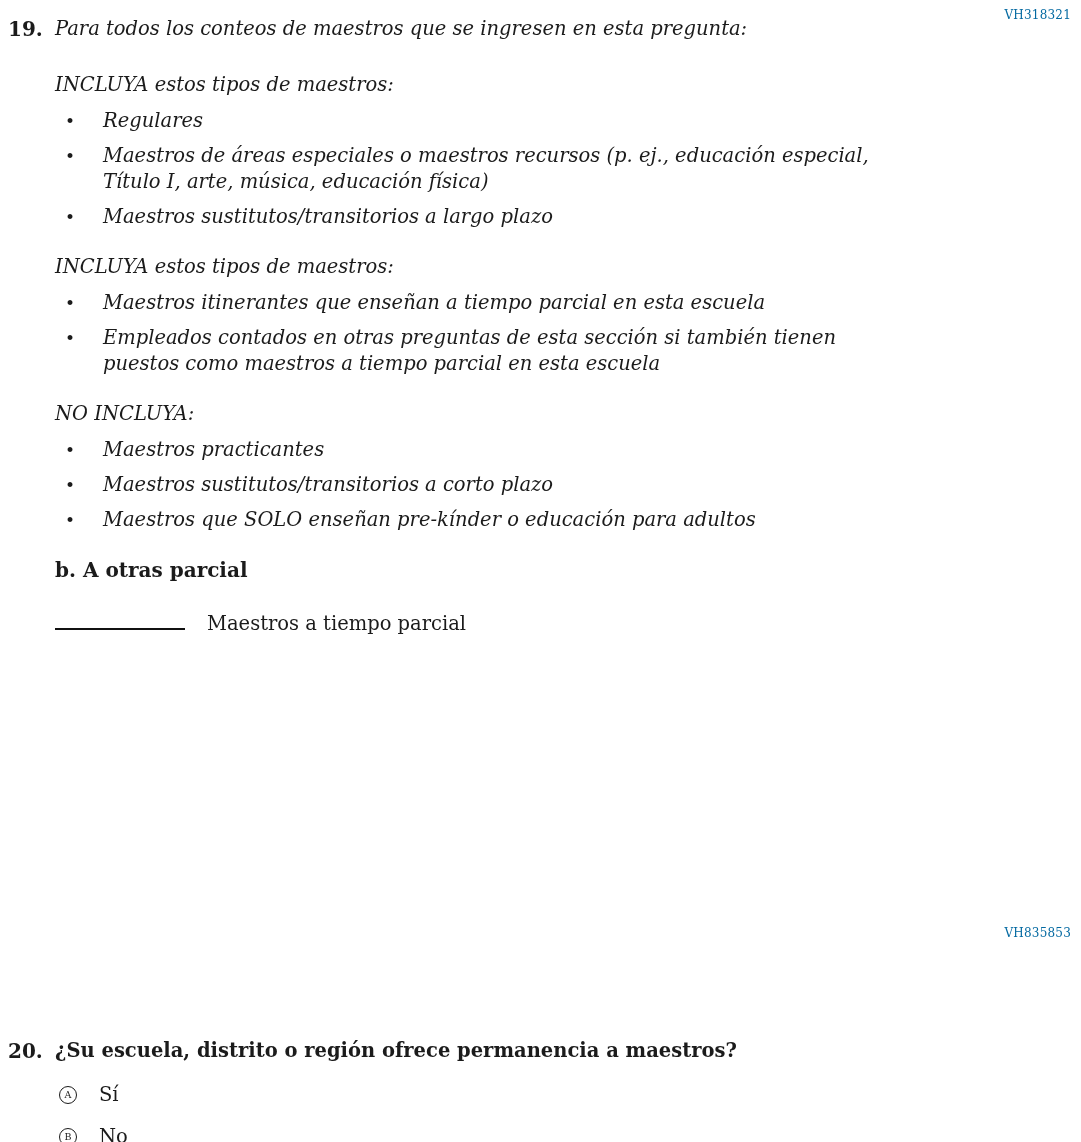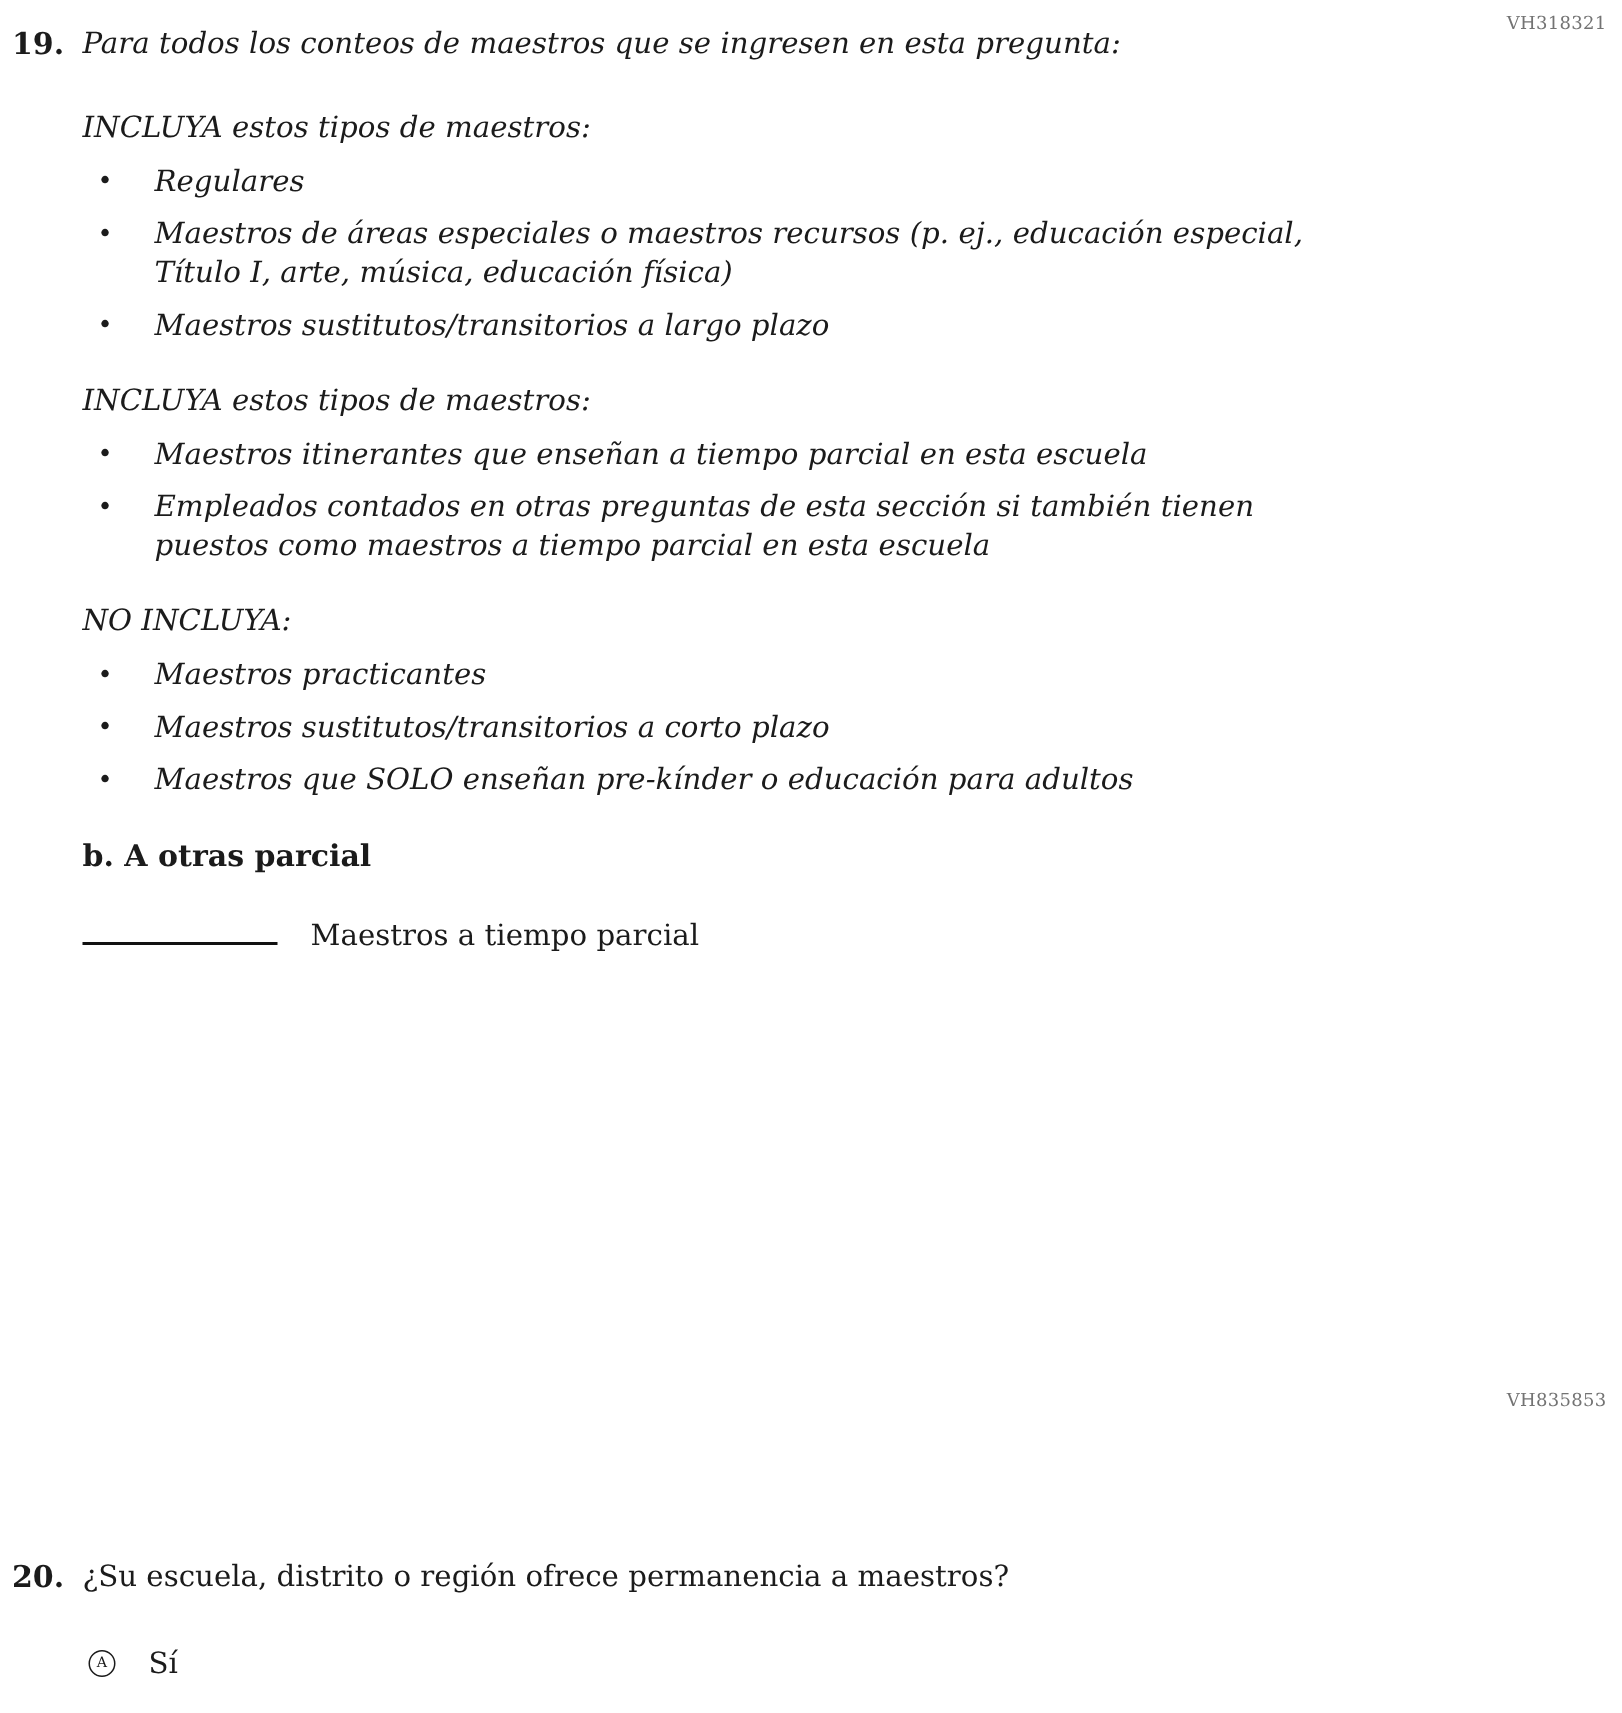--- a/index.html
+++ b/index.html
@@ -11,21 +11,21 @@
     color: #1b1b1b;
     overflow: hidden;
   }
   .page { position: relative; width: 1081px; height: 1142px; }
 
   .form-code {
     position: absolute;
     right: 10px;
     font-size: 12px;
     letter-spacing: 0.2px;
-    color: #737373;
+    color: #0369a1;
   }
   .form-code.top { top: 8px; }
   .form-code.mid { top: 926px; }
 
   .question { display: flex; }
   .q19 { padding-top: 16px; }
   .q20 { margin-top: 0; position: absolute; top: 1038px; left: 0; }
 
   .qnum {
     width: 55px;
@@ -72,21 +72,21 @@
   .answer-row { margin-bottom: 26px; white-space: nowrap; }
   .answer-blank {
     display: inline-block;
     width: 130px;
     height: 3px;
     border-bottom: 2px solid #111;
     margin-right: 22px;
   }
   .answer-label { font-size: 19.5px; }
 
-  .q20 .q-text { margin-bottom: 32px; }
+  .q20 .q-text { margin-bottom: 18px; font-weight: bold; }
 
   .option {
     display: flex;
     align-items: center;
     margin-top: 16px;
     margin-left: 4px;
     cursor: default;
   }
   .circle-letter {
     display: inline-flex;

